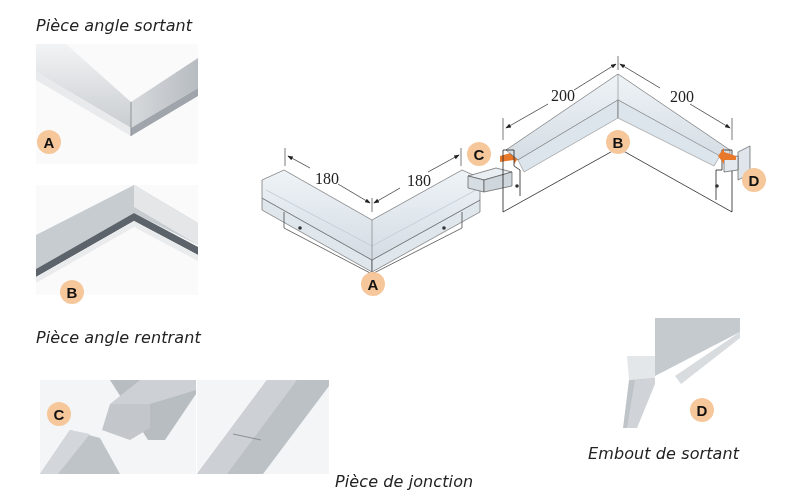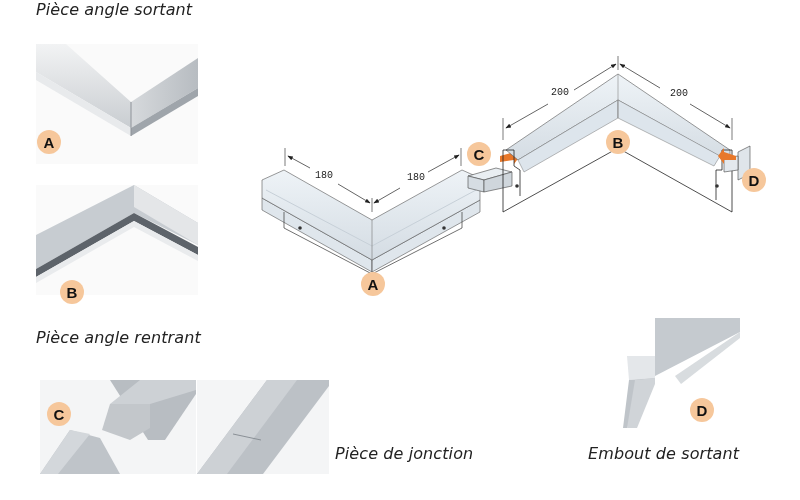--- a/index.html
+++ b/index.html
@@ -1,20 +1,20 @@
 <!DOCTYPE html>
 <html><head>
 <meta charset="utf-8">
 <style>
   html, body { margin:0; padding:0; background:#ffffff; }
   body { width:800px; height:500px; position:relative; overflow:hidden; font-family:"Liberation Sans", sans-serif; }
   .caption { position:absolute; font-style:italic; font-size:16px; color:#222; font-family:"DejaVu Sans", sans-serif; white-space:nowrap; letter-spacing:0.1px; }
   .badge { position:absolute; width:24px; height:24px; border-radius:50%; background:#f6c79b; color:#111; font-weight:bold; font-size:15px; display:flex; align-items:center; justify-content:center; font-family:"Liberation Sans", sans-serif; }
   .photo { position:absolute; overflow:hidden; }
-  .dim { position:absolute; font-size:10px; color:#222; font-family:Liberation Mono, monospace; }
+  .dim { position:absolute; font-size:16px; color:#222; font-family:Liberation Serif, serif; }
   svg { position:absolute; left:0; top:0; }
 </style>
 </head>
 <body>
 
 <div class="photo" style="left:36px;top:44px;width:162px;height:120px;">
   <svg width="162" height="120" viewBox="0 0 162 120">
     <defs>
       <linearGradient id="gA1" x1="0" y1="0" x2="0" y2="1">
           <stop offset="0" stop-color="#f2f3f4"></stop>
@@ -26,21 +26,21 @@
         </linearGradient>
     </defs>
     <rect width="162" height="120" fill="#fafafa"></rect>
     <polygon points="0,0 30,0 95,58 95,84 0,28" fill="url(#gA1)"></polygon>
     <polygon points="95,58 162,14 162,44 95,84" fill="url(#gA2)"></polygon>
     <polygon points="0,28 95,84 95,92 0,36" fill="#e8eaec"></polygon>
     <polygon points="95,84 162,44 162,52 95,92" fill="#9fa5ab"></polygon>
     <line x1="95" y1="58" x2="95" y2="92" stroke="#8d9298" stroke-width="1"></line>
   </svg>
 </div>
-<div class="caption" style="left:36px;top:0;">Pièce angle sortant</div>
+<div class="caption" style="left:36px;top:16px;">Pièce angle sortant</div>
 <div class="badge" style="left:37px;top:130px;">A</div>
 
 <div class="photo" style="left:36px;top:185px;width:162px;height:110px;">
   <svg width="162" height="110" viewBox="0 0 162 110">
     <rect width="162" height="110" fill="#fafafa"></rect>
     <polygon points="0,50 98,0 162,38 162,60 98,28 0,84" fill="#c7ccd1"></polygon>
     <polygon points="98,0 162,38 162,60 98,22" fill="#e4e6e8"></polygon>
     <polygon points="0,84 98,28 162,62 162,70 98,36 0,92" fill="#5d636a"></polygon>
     <polygon points="0,92 98,36 162,70 162,76 98,42 0,98" fill="#e9ebed"></polygon>
   </svg>
@@ -61,21 +61,21 @@
 <div class="badge" style="left:47px;top:402px;">C</div>
 
 <div class="photo" style="left:197px;top:380px;width:132px;height:94px;">
   <svg width="132" height="94" viewBox="0 0 132 94">
     <rect width="132" height="94" fill="#f4f5f6"></rect>
     <polygon points="0,94 70,0 132,0 132,6 66,94" fill="#bcc1c6"></polygon>
     <polygon points="0,94 70,0 100,0 30,94" fill="#cdd1d5"></polygon>
     <line x1="36" y1="54" x2="64" y2="60" stroke="#8a9096" stroke-width="1"></line>
   </svg>
 </div>
-<div class="caption" style="left:335px;top:444px;">Pièce de jonction</div>
+<div class="caption" style="left:335px;top:472px;">Pièce de jonction</div>
 
 <div class="photo" style="left:615px;top:318px;width:125px;height:110px;">
   <svg width="125" height="110" viewBox="0 0 125 110">
     <rect width="125" height="110" fill="#ffffff"></rect>
     <polygon points="40,0 125,0 125,14 40,58" fill="#c5cacf"></polygon>
     <polygon points="60,58 125,14 125,20 66,66" fill="#d8dcdf"></polygon>
     <polygon points="12,38 40,38 40,60 14,62" fill="#e4e7ea"></polygon>
     <polygon points="14,62 40,60 12,110 8,110" fill="#bfc4c9"></polygon>
     <polygon points="20,62 40,60 40,66 22,110 12,110" fill="#d0d4d8"></polygon>
   </svg>

